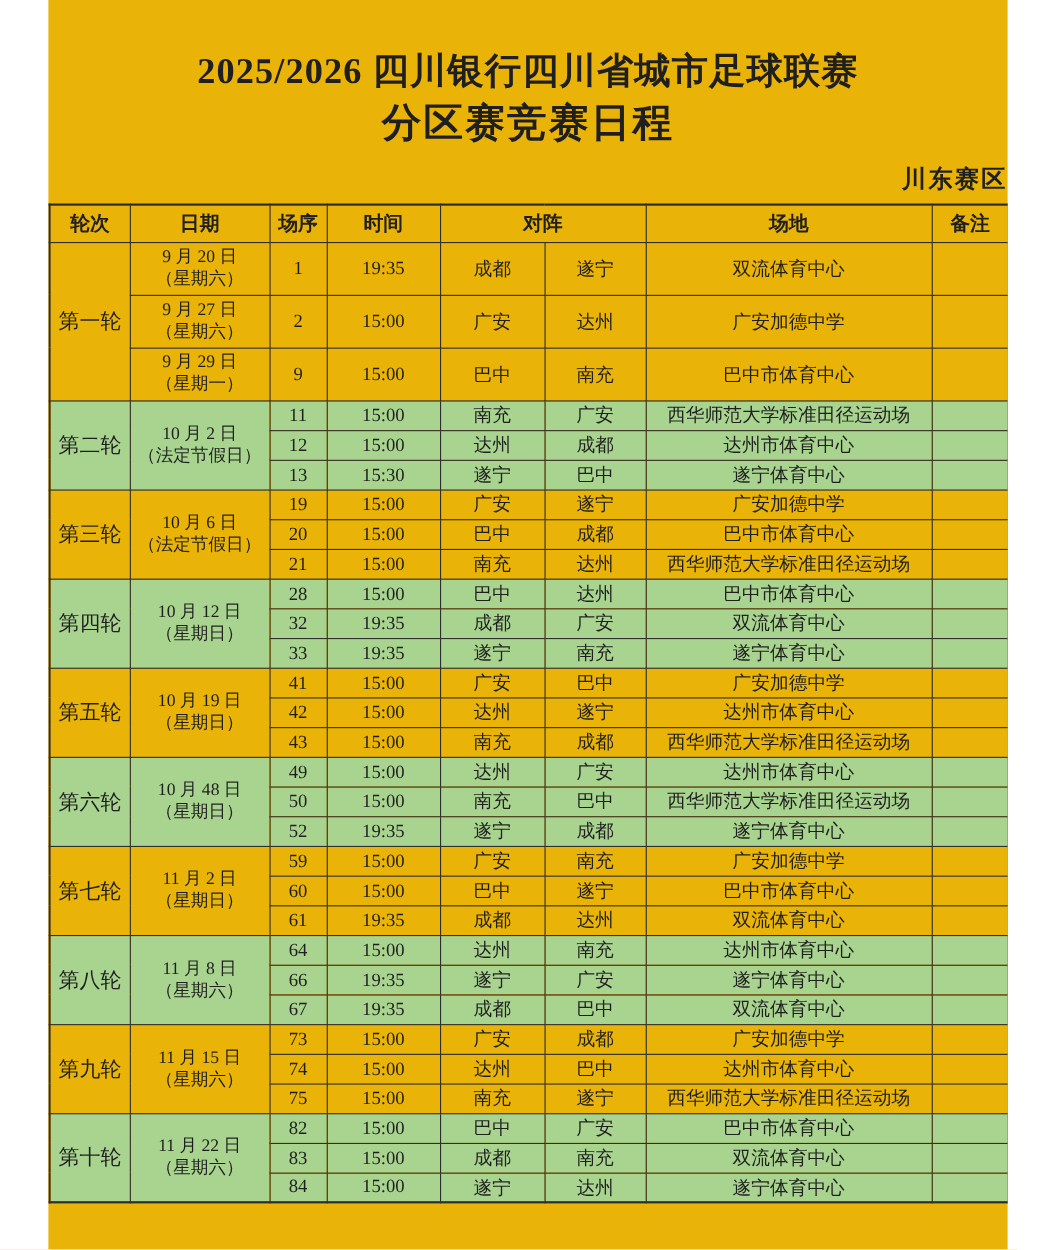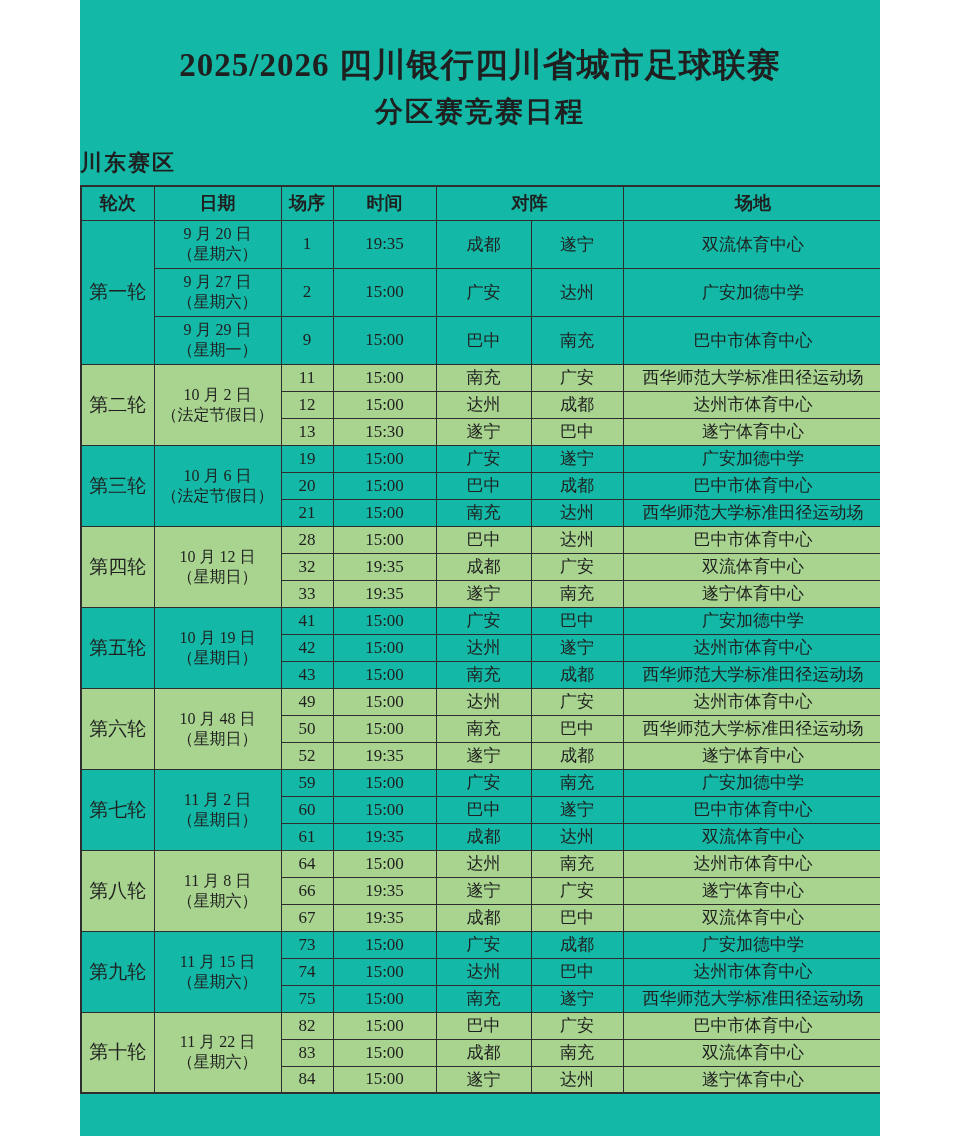--- a/index.html
+++ b/index.html
@@ -8,46 +8,46 @@
     --text: #1f1f1f;
   }
   * { box-sizing: border-box; margin: 0; padding: 0; }
   html, body { background: #ffffff; }
   body {
     font-family: "Liberation Serif", "DejaVu Serif", serif;
     color: var(--text);
   }
   .page {
     position: relative;
-    width: 800px;
+    width: 872px;
     height: 1136px;
     margin: 0 auto;
-    background: #14b8a6;
+    background: #eab308;
     overflow: hidden;
   }
   .title-line1 {
     margin-top: 46px;
     text-align: center;
     font-size: 33px;
     font-weight: bold;
     line-height: 38px;
     letter-spacing: 1px;
   }
   .title-line2 {
     margin-top: 10px;
     text-align: center;
-    font-size: 28px;
+    font-size: 36px;
     font-weight: bold;
     line-height: 36px;
     letter-spacing: 2px;
   }
   .section-title {
     margin-top: 20px;
     margin-bottom: 9px;
-    text-align: left;
+    text-align: right;
     font-size: 22px;
     font-weight: bold;
     line-height: 26px;
     letter-spacing: 2px;
   }
   table.schedule {
     border-collapse: collapse;
     table-layout: fixed;
     width: 872px;
     border: 2px solid var(--border);

